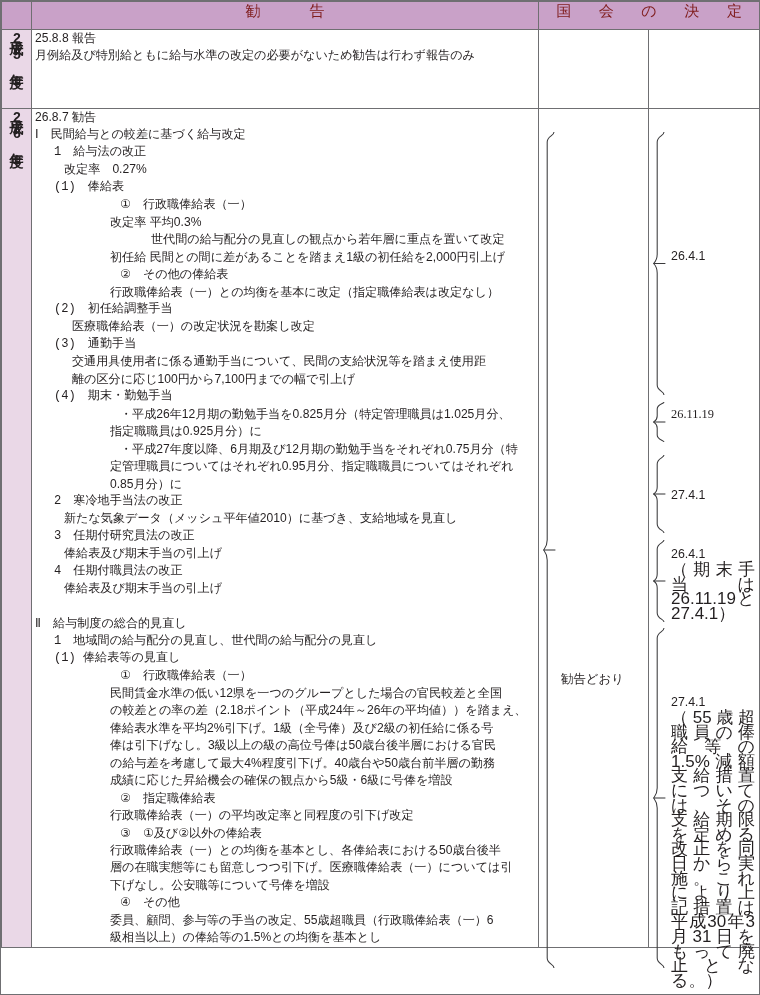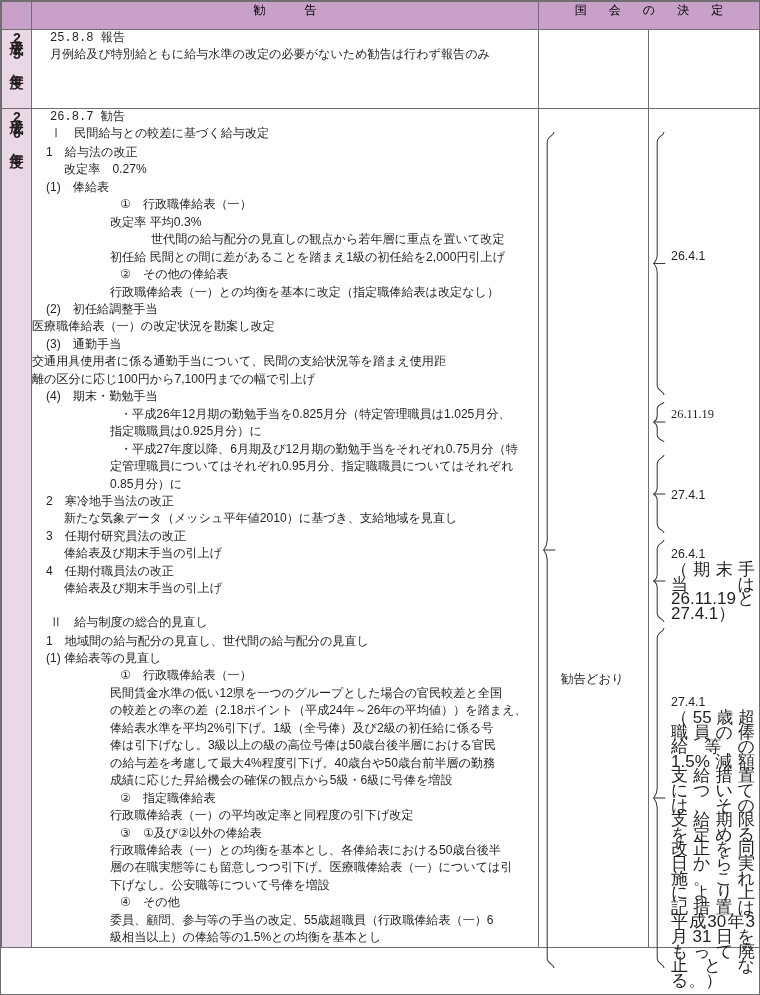--- a/index.html
+++ b/index.html
@@ -35,24 +35,24 @@
     vertical-align: top;
     font-weight: normal;
   }
 
   
   .hdr-top {
     height: 27px;
     background: #c9a1c8;
     text-align: center;
     vertical-align: middle;
-    font-size: 12px;
+    font-size: 15px;
     letter-spacing: 0.42em;
     text-indent: 0.42em;
-    color: #000000;
+    color: #7f1d1d;
   }
   .hdr-sub {
     height: 25px;
     background: #f3e5f1;
     text-align: center;
     vertical-align: middle;
     font-size: 13px;
     letter-spacing: 0.18em;
     text-indent: 0.18em;
     color: #231f20;
@@ -92,24 +92,24 @@
   }
 
   
   .ln {
     font-size: 12.1px;
     line-height: 17.45px;
     white-space: nowrap;
     color: #231f20;
   }
   .sp { height: 17.45px; }
-  .i1  { padding-left: 18px; font-family: Liberation Mono, monospace; }
-  .i2  { padding-left: 14px; }
+  .i1  { padding-left: 3px; }
+  .i2  { padding-left: 22px; font-family: Liberation Mono, monospace; }
   .i3  { padding-left: 32px; }
-  .i4  { }
+  .i4  { padding-left: 40px; }
   .i5  { padding-left: 88px; }
   .i6  { padding-left: 78px; }
   .i8  { padding-left: 119px; }
 
   
   .brace {
     position: absolute;
     left: 4px;
     width: 13px;
     pointer-events: none;

